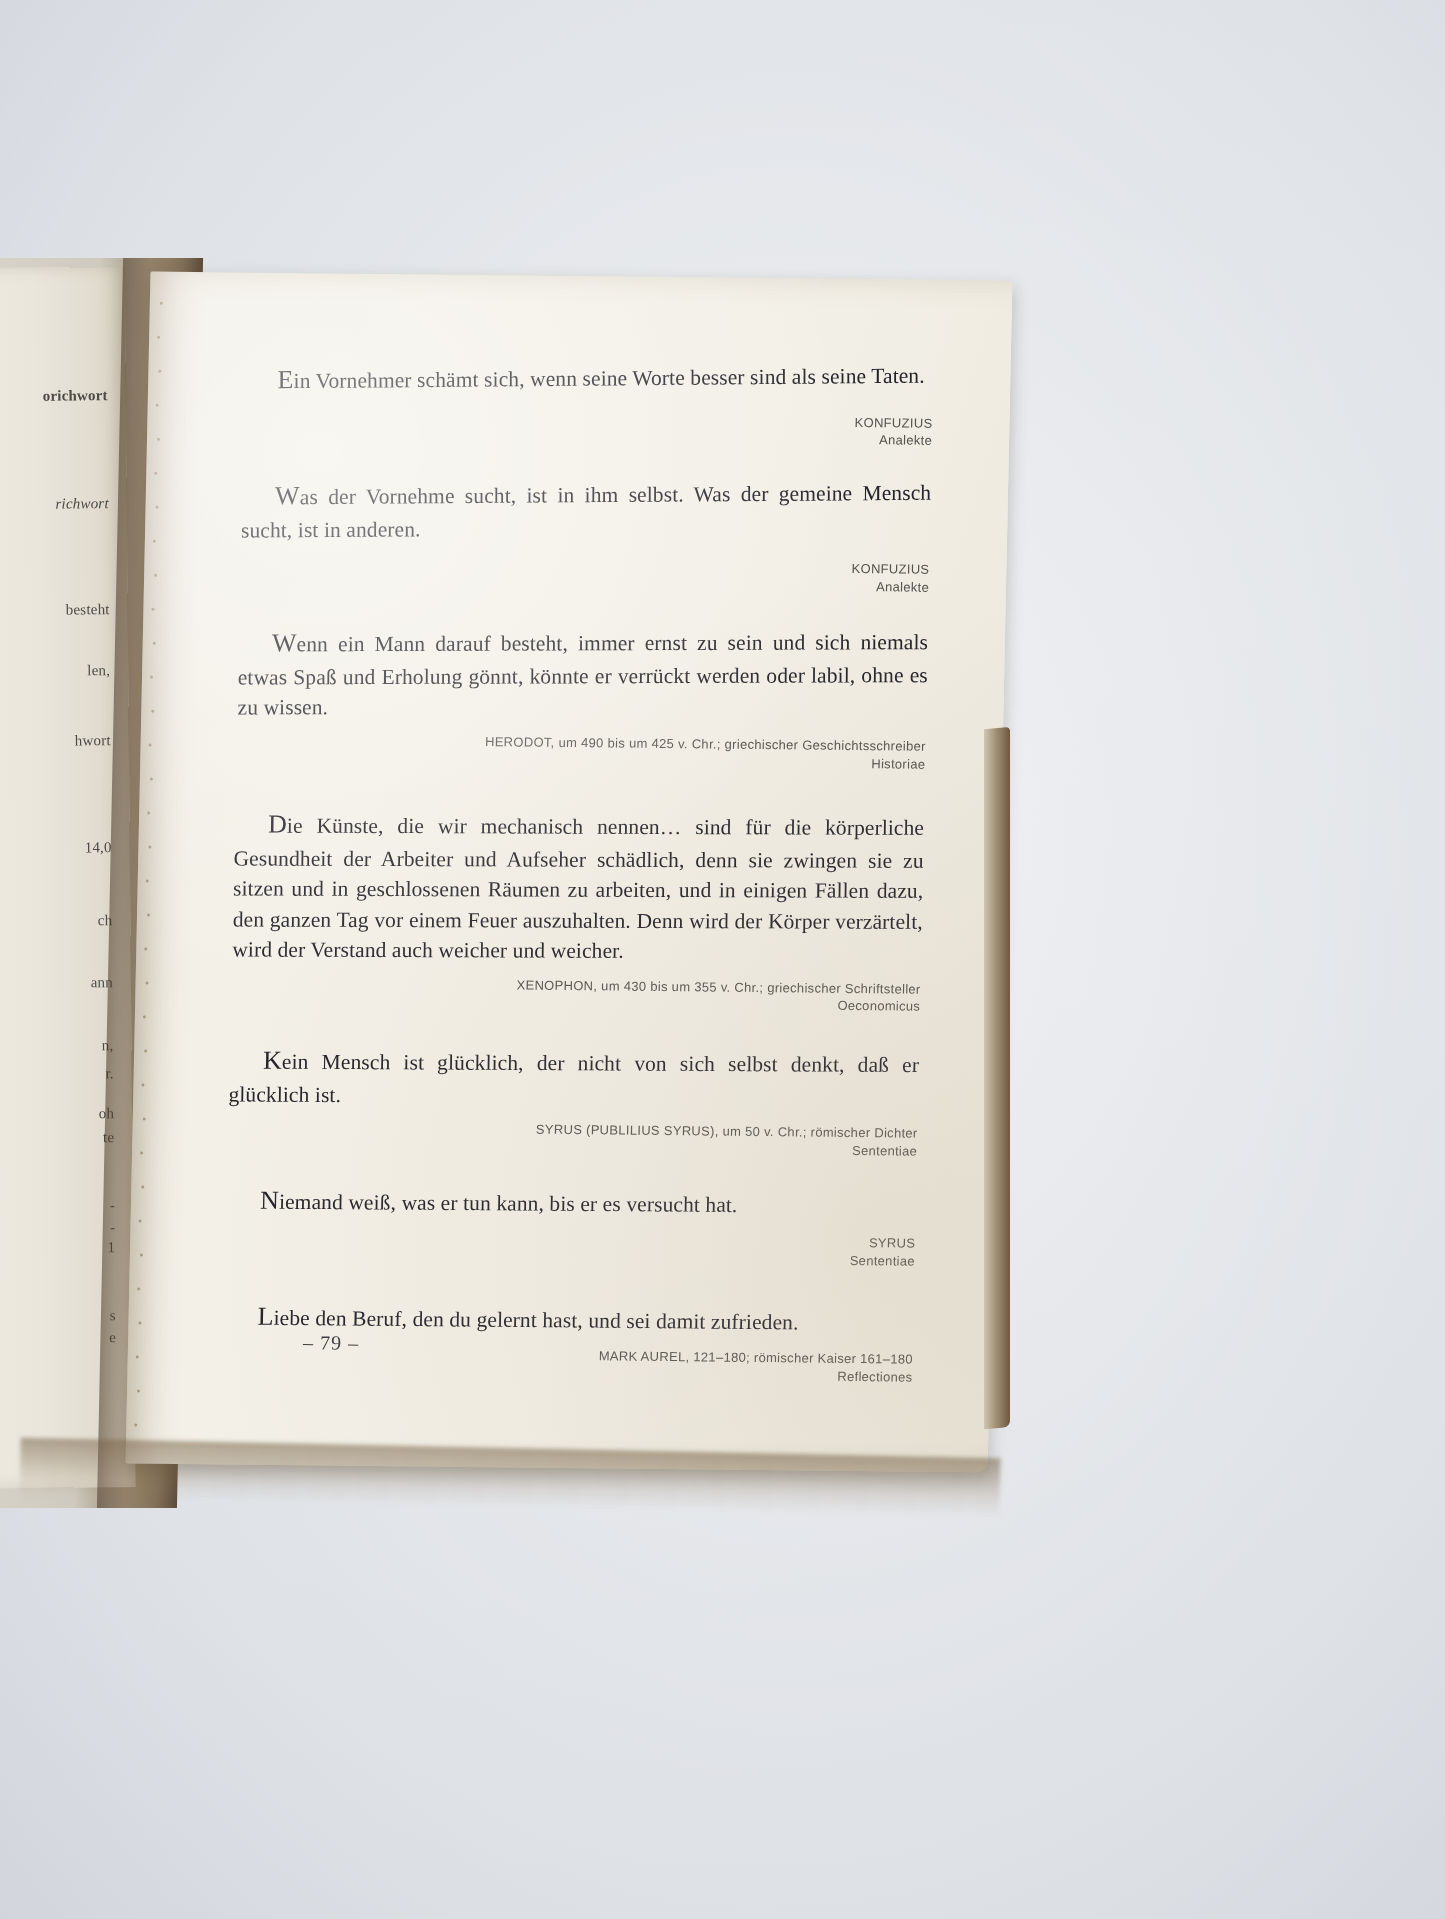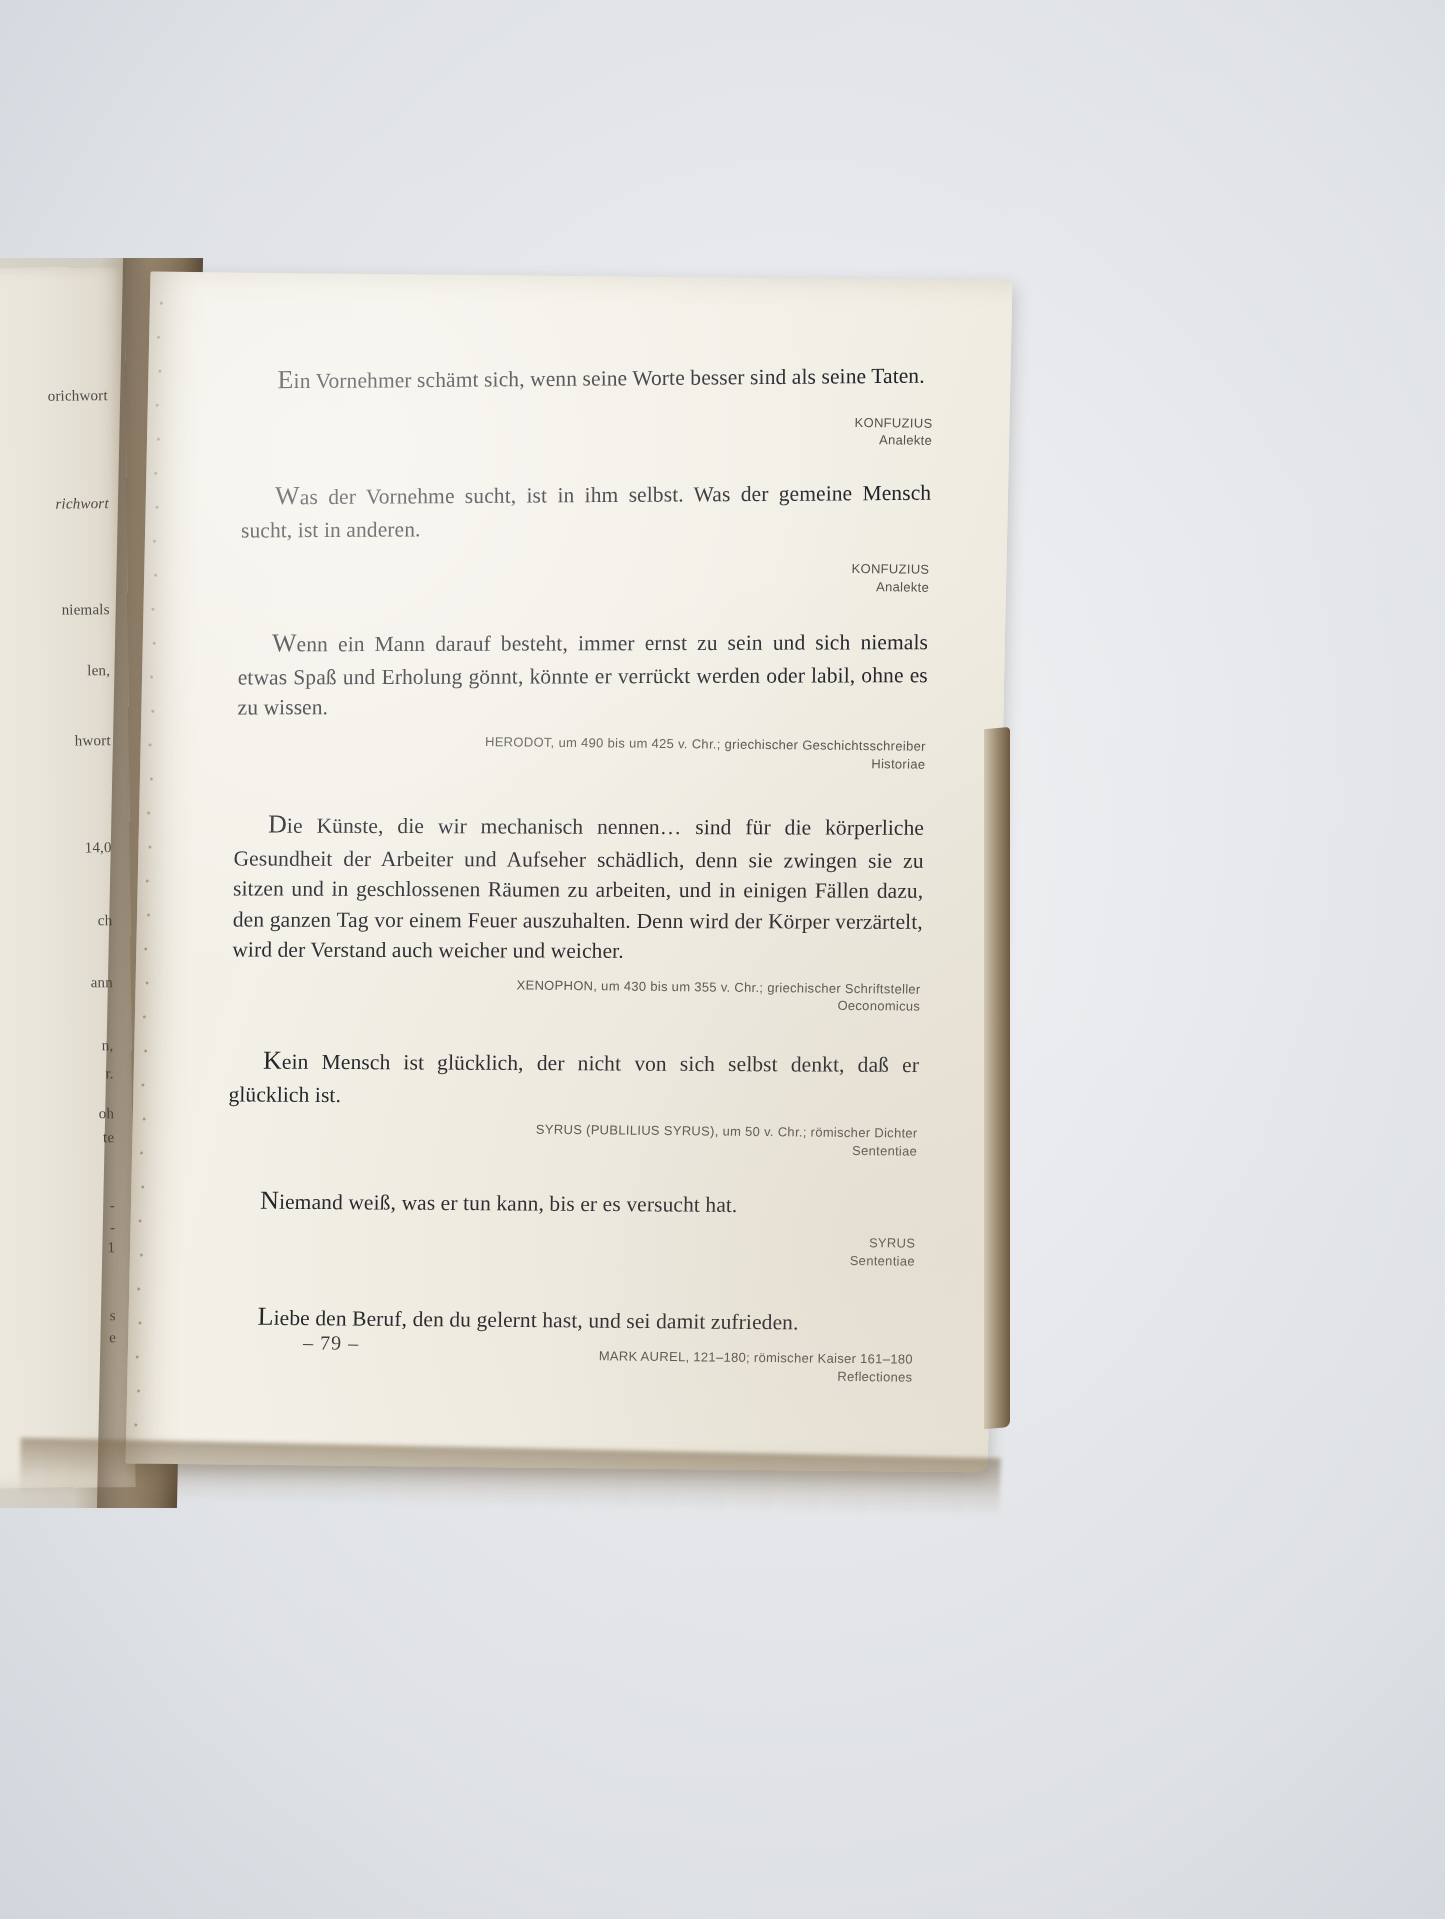--- a/index.html
+++ b/index.html
@@ -220,23 +220,23 @@
 
 <div class="backdrop"></div>
 <div class="backdrop-vignette"></div>
 
 <div class="book">
 
   <div class="spine-block"></div>
 
   <div class="page-left">
     <div class="left-text">
-        <div style="top: 120px;">orichwort</div>
+        <div style="top: 120px; font-weight: bold;">orichwort</div>
         <div style="top: 228px; font-style: italic;">richwort</div>
-        <div style="top: 334px;">niemals</div>
+        <div style="top: 334px;">besteht</div>
         <div style="top: 395px;">len,</div>
         <div style="top: 465px;">hwort</div>
         <div style="top: 572px;">14,0</div>
         <div style="top: 645px;">ch</div>
         <div style="top: 707px;">ann</div>
         <div style="top: 770px;">n,</div>
         <div style="top: 798px;">r.</div>
         <div style="top: 838px;">oh</div>
         <div style="top: 862px;">te</div>
         <div style="top: 930px;">-</div>

